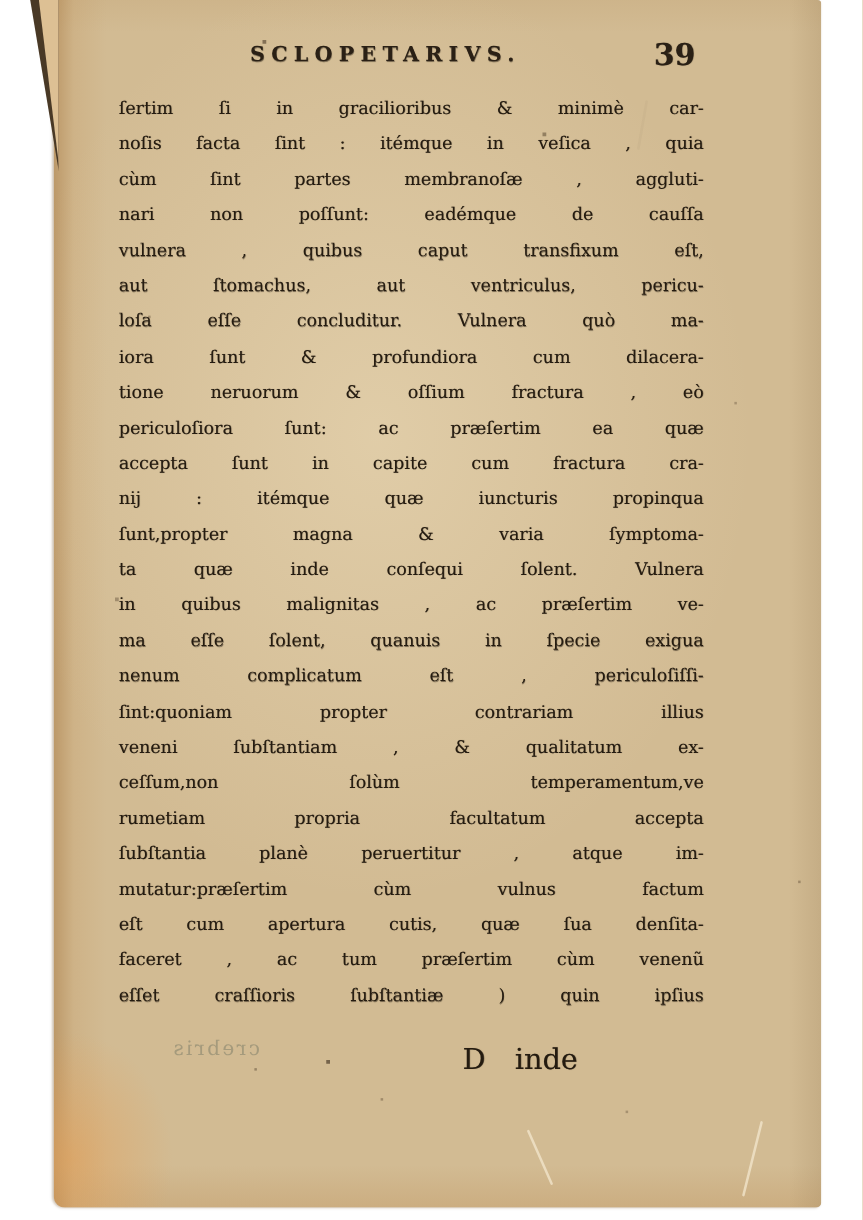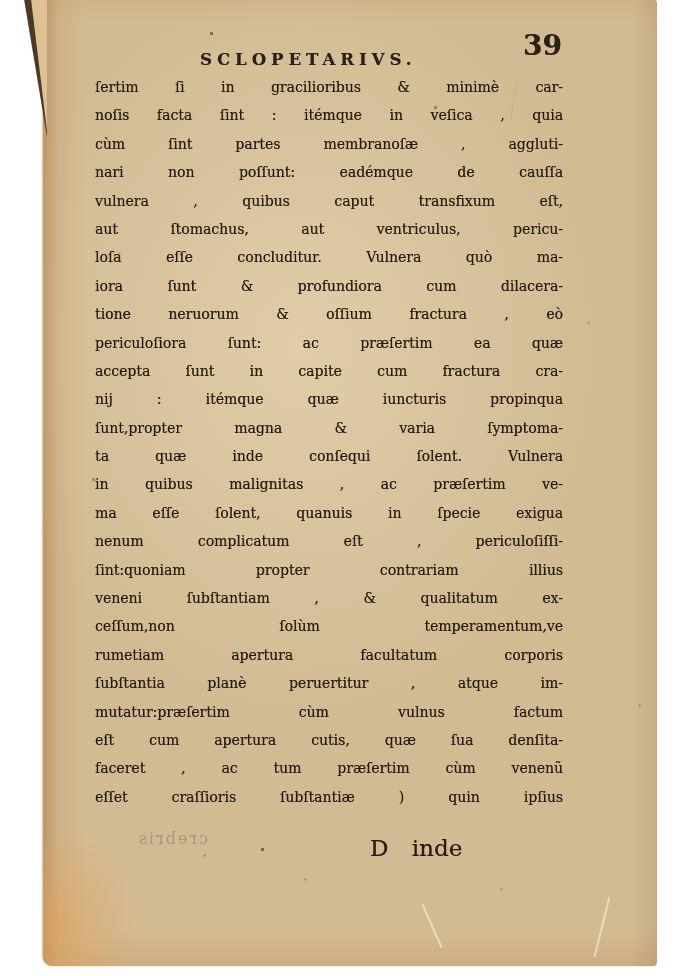--- a/index.html
+++ b/index.html
@@ -43,25 +43,24 @@
     clip-path: polygon(0 0, 100% 0, 100% 100%);
   }
 
   
   .running-head {
     position: absolute; left: 157px; top: 34px;
     font-size: 16.5px; font-weight: bold;
     letter-spacing: 5px;
     color: #2a2015;
     text-shadow: 0.3px 0.3px 0.6px rgba(42,32,21,0.55);
-    margin-top: 16px;
   }
   .folio-number {
     position: absolute; left: 480px; top: 29px;
-    font-size: 28px; font-weight: bold;
+    font-size: 24px; font-weight: bold;
     color: #2a2015;
     text-shadow: 0.3px 0.3px 0.6px rgba(42,32,21,0.55);
   }
   .text-block {
     position: absolute; left: 52px; top: 73px;
     width: 468px;
     font-size: 14px;
     line-height: 28.4px;
     color: #241b10;
     text-shadow: 0.35px 0.25px 0.55px rgba(36,27,16,0.55);
@@ -137,21 +136,21 @@
         <div class="line">accepta ſunt in capite cum fractura cra-</div>
         <div class="line">nij : itémque quæ iuncturis propinqua</div>
         <div class="line">ſunt,propter magna &amp; varia ſymptoma-</div>
         <div class="line">ta quæ inde conſequi ſolent.  Vulnera</div>
         <div class="line">in quibus malignitas , ac præſertim ve-</div>
         <div class="line">ma eſſe ſolent, quanuis in ſpecie exigua</div>
         <div class="line">nenum complicatum eſt , periculoſiſſi-</div>
         <div class="line">ſint:quoniam propter contrariam illius</div>
         <div class="line">veneni ſubſtantiam , &amp; qualitatum ex-</div>
         <div class="line">ceſſum,non ſolùm temperamentum,ve</div>
-        <div class="line">rumetiam apertura facultatum corporis</div>
+        <div class="line">rumetiam propria facultatum accepta</div>
         <div class="line">ſubſtantia planè peruertitur , atque im-</div>
         <div class="line">mutatur:præſertim cùm vulnus factum</div>
         <div class="line">eſt cum apertura cutis, quæ ſua denſita-</div>
         <div class="line">faceret , ac tum præſertim cùm venenũ</div>
         <div class="line">eſſet craſſioris ſubſtantiæ ) quin ipſius</div>
       </div>
 
     <div class="signature-mark">D inde</div>
 
     <div class="ghost-text">crebris</div>

